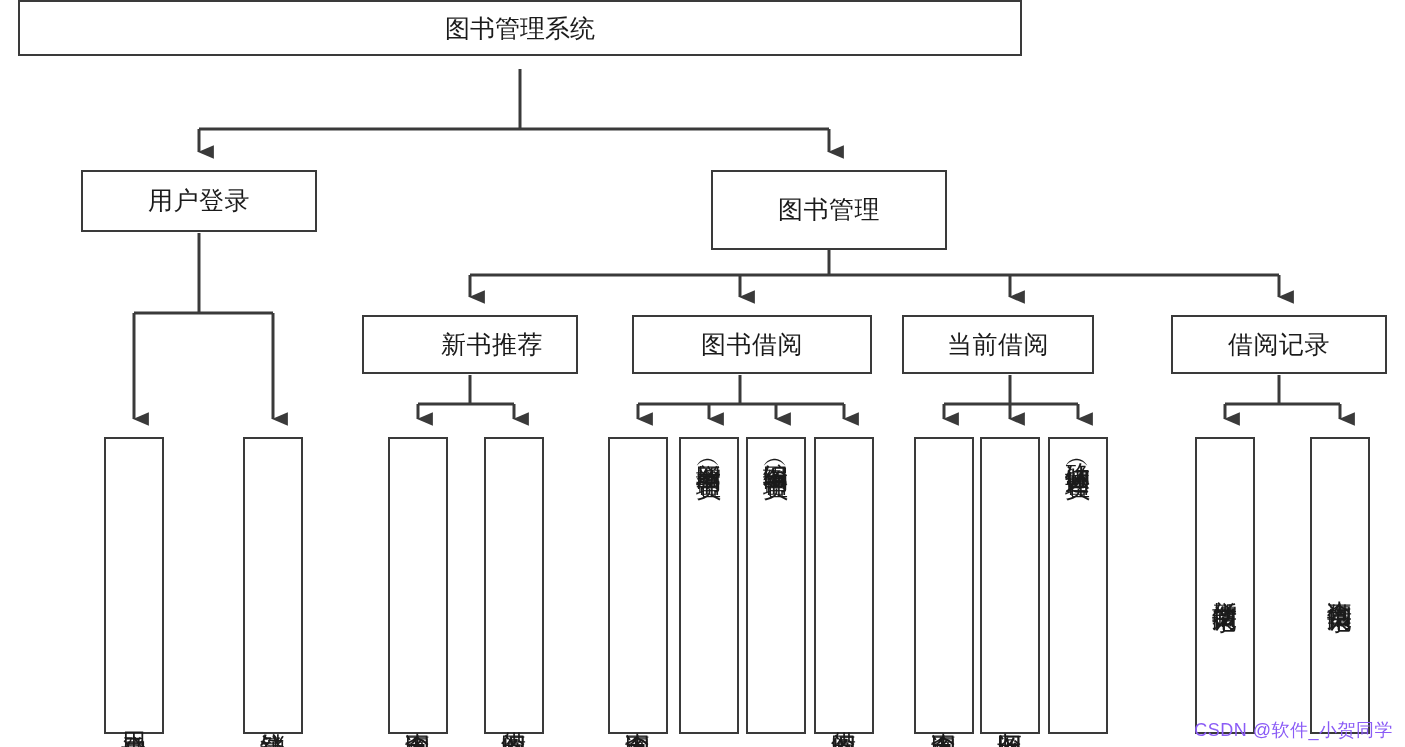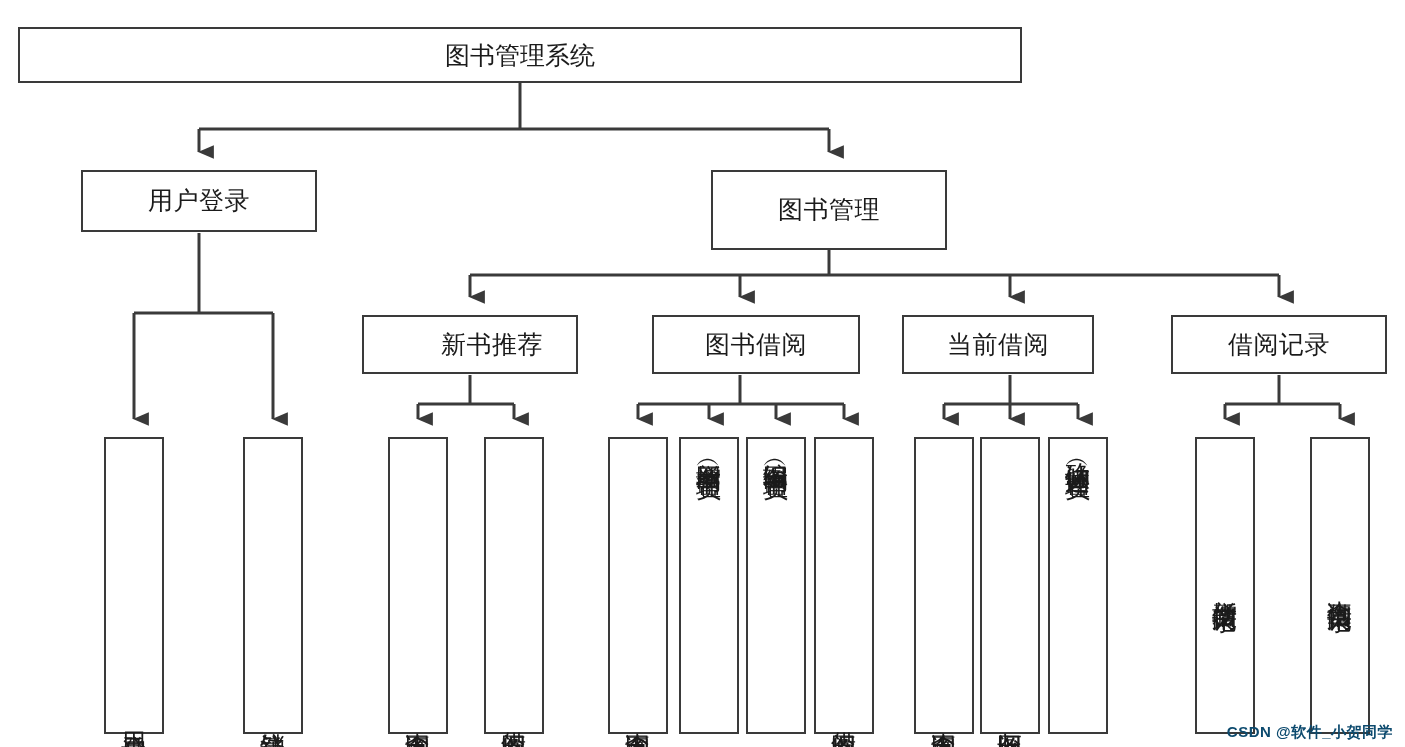--- a/index.html
+++ b/index.html
@@ -70,26 +70,25 @@
     align-items: flex-start;
     padding-top: 4px;
   }
   .leaf.align-center {
     align-items: center;
   }
   #watermark {
     position: absolute;
     right: 12px;
     bottom: 5px;
-    font-size: 15px;
-    color: #0c4a6e;
+    font-size: 18px;
+    color: #8b5cf6;
     letter-spacing: 0.5px;
     z-index: 5;
     white-space: nowrap;
-    font-weight: bold;
   }
 </style>
 </head>
 <body>
 
 <div id="canvas">
 
   <svg id="wires" viewBox="0 0 1405 747" xmlns="http://www.w3.org/2000/svg">
     <defs>
       <marker id="arrow" viewBox="0 0 12 12" refX="6" refY="10" markerWidth="9" markerHeight="9" orient="auto-start-reverse">
@@ -139,35 +138,35 @@
       <path d="M 1010 404 L 1010 419" marker-end="url(#arrowdown)"></path>
       <path d="M 1078 404 L 1078 419" marker-end="url(#arrowdown)"></path>
 
       <path d="M 1279 375 L 1279 404"></path>
       <path d="M 1225 404 L 1340 404"></path>
       <path d="M 1225 404 L 1225 419" marker-end="url(#arrowdown)"></path>
       <path d="M 1340 404 L 1340 419" marker-end="url(#arrowdown)"></path>
     </g>
   </svg>
 
-  <div class="node root" style="left:18px; top:27px; width:1004px; height:56px;">
+  <div class="node root" style="left:18px; top:0; width:1004px; height:56px;">
     <span>图书管理系统</span>
   </div>
 
   <div class="node h" style="left:81px; top:170px; width:236px; height:62px;">
     <span>用户登录</span>
   </div>
   <div class="node h" style="left:711px; top:170px; width:236px; height:80px;">
     <span>图书管理</span>
   </div>
 
   <div class="node h" style="left:362px; top:315px; width:216px; height:59px;padding-left:44px;">
     <span>新书推荐</span>
   </div>
-  <div class="node h" style="left:632px; top:315px; width:208px; height:59px;margin-left:20px;">
+  <div class="node h" style="left:632px; top:315px; width:240px; height:59px;">
     <span>图书借阅</span>
   </div>
   <div class="node h" style="left:902px; top:315px; width:192px; height:59px;">
     <span>当前借阅</span>
   </div>
   <div class="node h" style="left:1171px; top:315px; width:216px; height:59px;">
     <span>借阅记录</span>
   </div>
 
   <div class="leaf align-bottom" style="left:104px; top:437px; width:60px; height:297px;">

